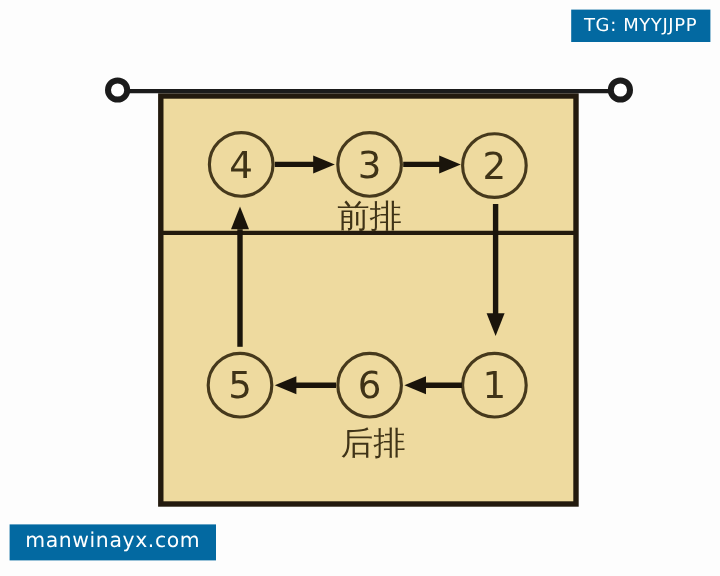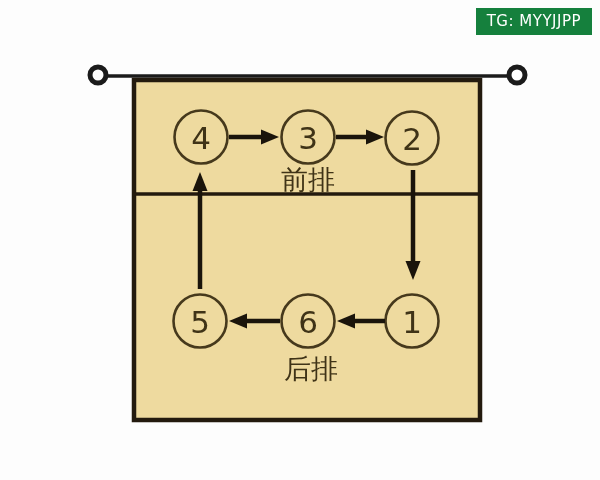--- a/index.html
+++ b/index.html
@@ -18,21 +18,21 @@
     position: absolute;
     inset: 0;
   }
   svg {
     position: absolute;
     top: 0;
     left: 0;
   }
   .badge {
     position: absolute;
-    background: #15803d;
+    background: #0369a1;
     color: #ffffff;
     white-space: nowrap;
     letter-spacing: 0.5px;
   }
   .badge-tg {
     top: 8px;
     right: 8px;
     font-size: 15px;
     padding: 4px 11px 5px 11px;
   }
@@ -116,13 +116,14 @@
         <polygon points="200,172 192.5,191 207.5,191" fill="#1a140b"></polygon>
       </g>
     </g>
 
     <text x="308" y="189" font-size="27" text-anchor="middle" class="cjk" fill="#3f3317">前排</text>
     <text x="311" y="378" font-size="27" text-anchor="middle" class="cjk" fill="#3f3317">后排</text>
   </svg>
 
   <div class="badge badge-tg">TG: MYYJJPP</div>
 
+  <div class="badge badge-watermark">manwinayx.com</div>
 </div>
 
 </body></html>

